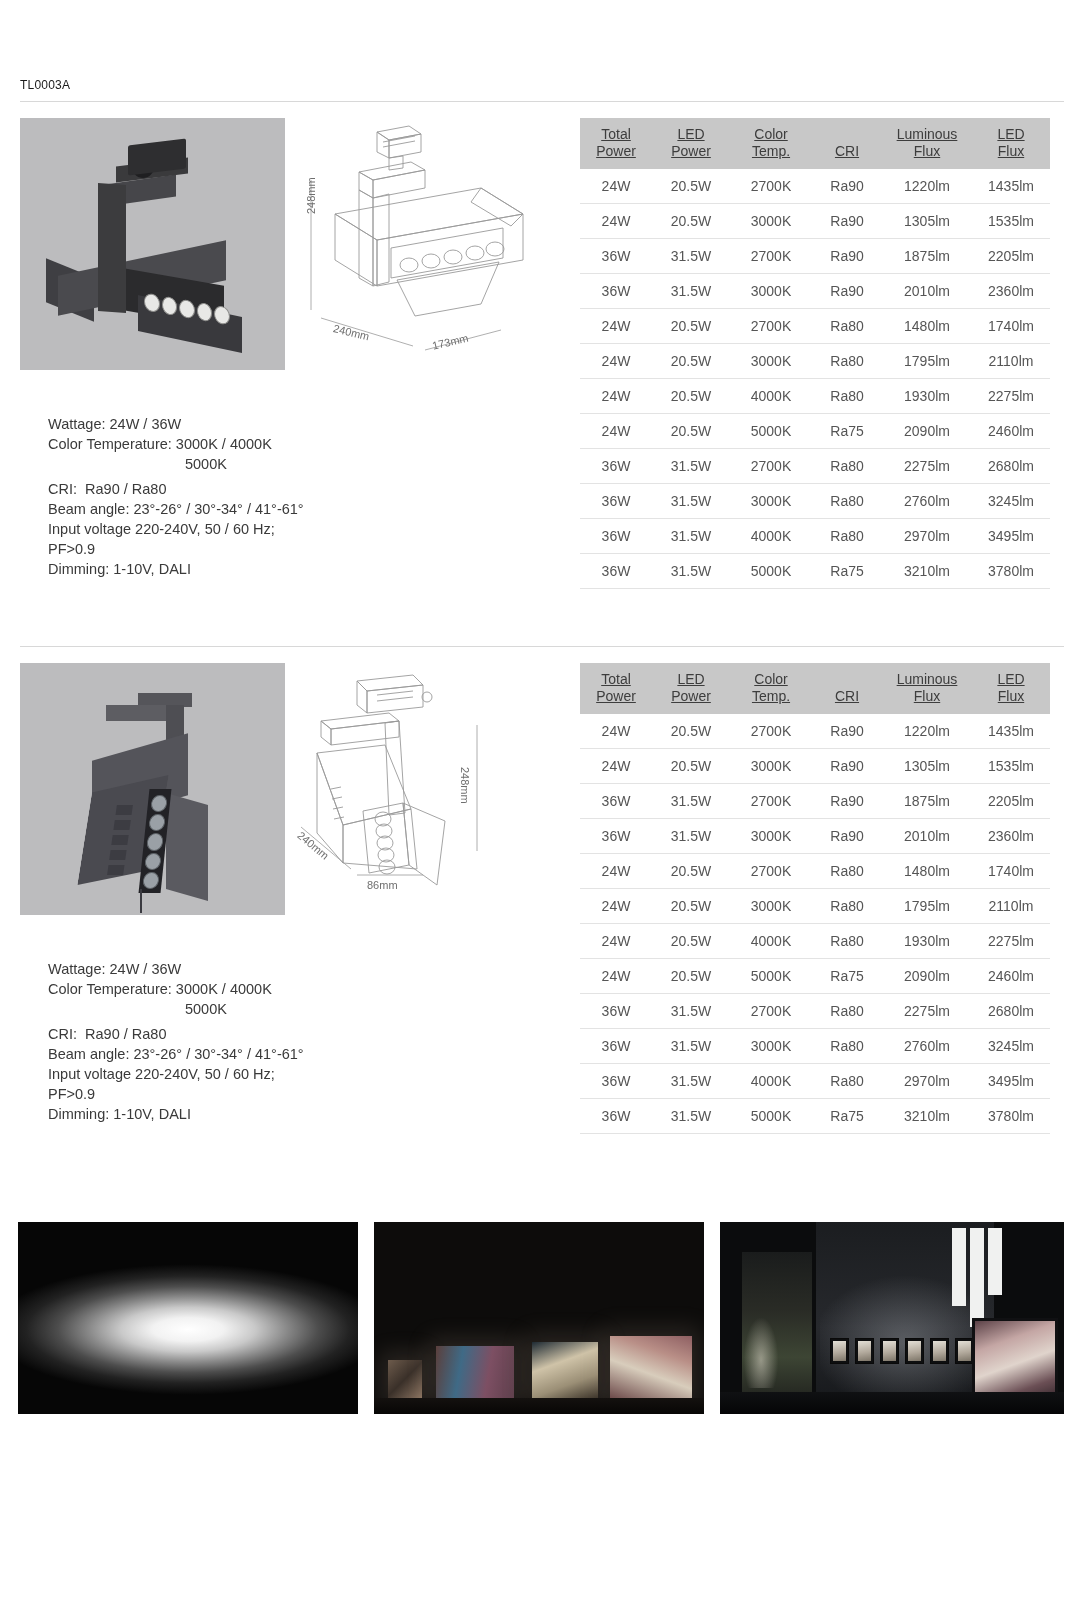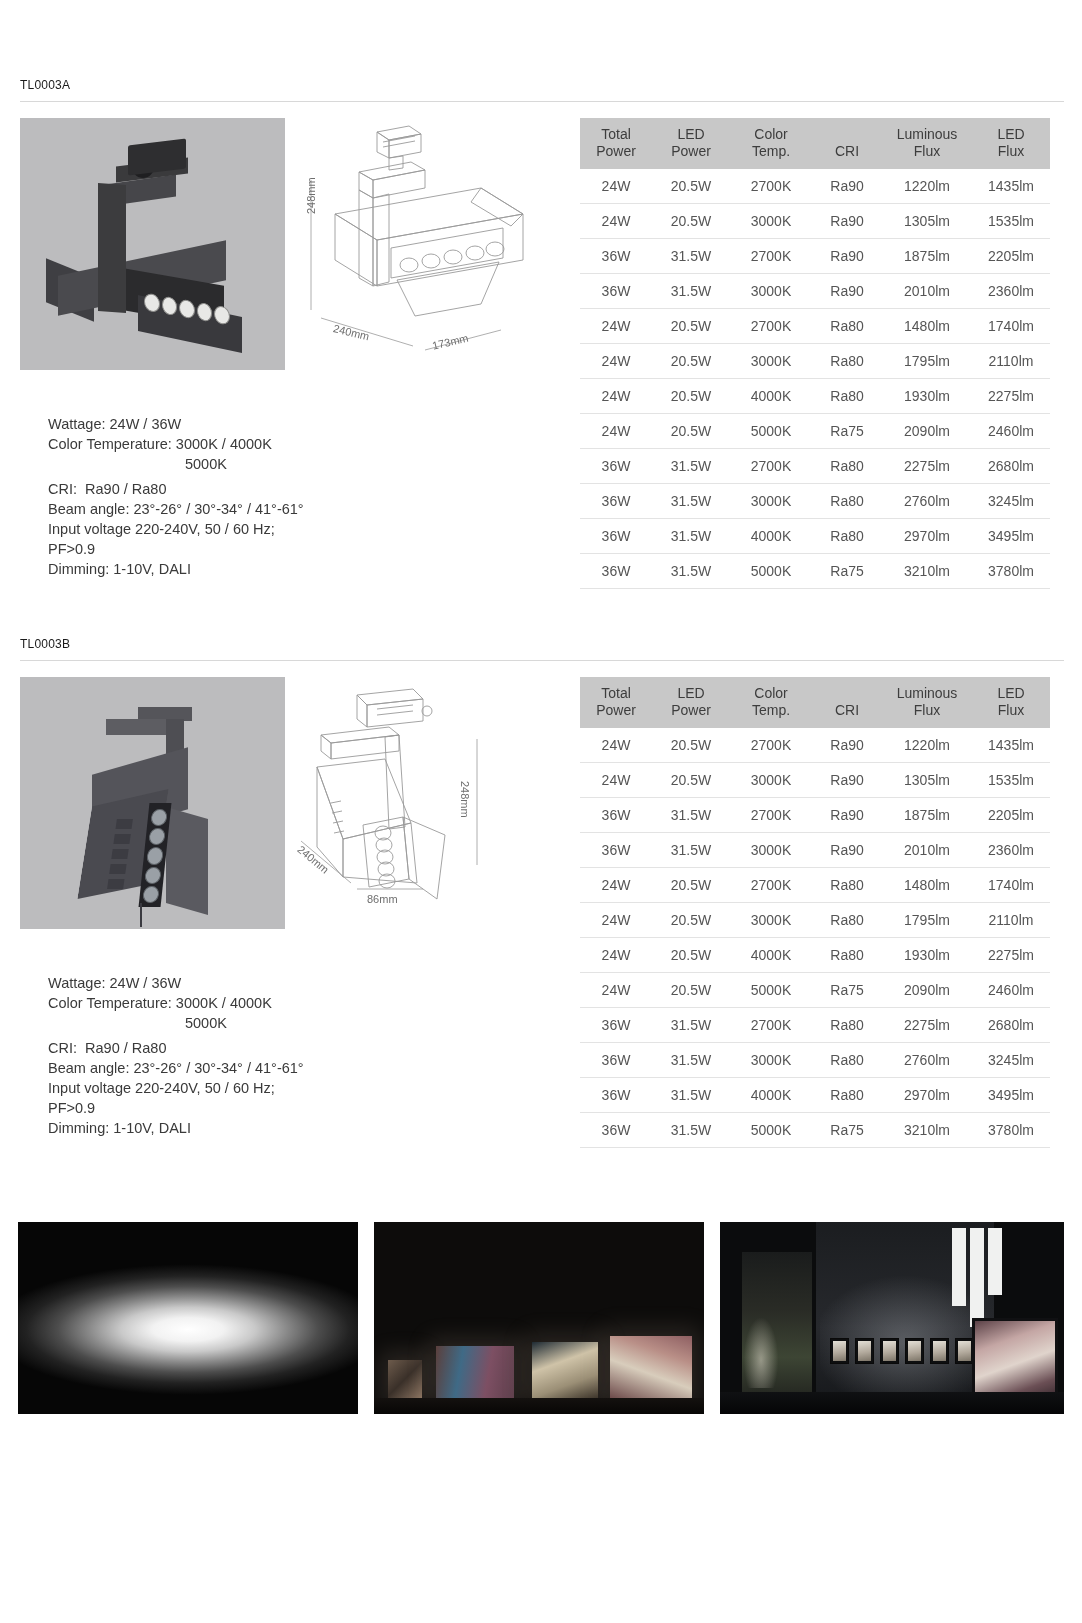--- a/index.html
+++ b/index.html
@@ -184,20 +184,21 @@
   }
   table.spec-table thead th {
     background: #c8c8c8;
     color: #3d3d3d;
     font-weight: 400;
     font-size: 14px;
     padding: 8px 4px 9px 4px;
     vertical-align: bottom;
     line-height: 17px;
     text-align: center;
+    text-decoration: underline;
   }
   table.spec-table thead th .two-line { display: block; }
   table.spec-table tbody td {
     padding: 9px 4px;
     text-align: center;
     border-bottom: 1px solid #e3e3e3;
     color: #555555;
     font-size: 14px;
   }
   table.spec-table tbody tr:last-child td { border-bottom: 1px solid #e3e3e3; }
@@ -536,21 +537,20 @@
             </tr>
           </tbody>
       </table>
     </div>
 
   </div>
 </div>
 
 <div class="product-section" style="position:absolute; left:20px; top:637px; width:1044px;">
 
-  <div class="product-title">TL0003B</div>
   <div class="title-rule"></div>
 
   <div class="section-body" style="margin-top:16px;">
 
     <div class="left-col">
       <div class="media-row">
 
         <div class="photo-box">
           <div class="fxB">
             <div class="track"></div>

